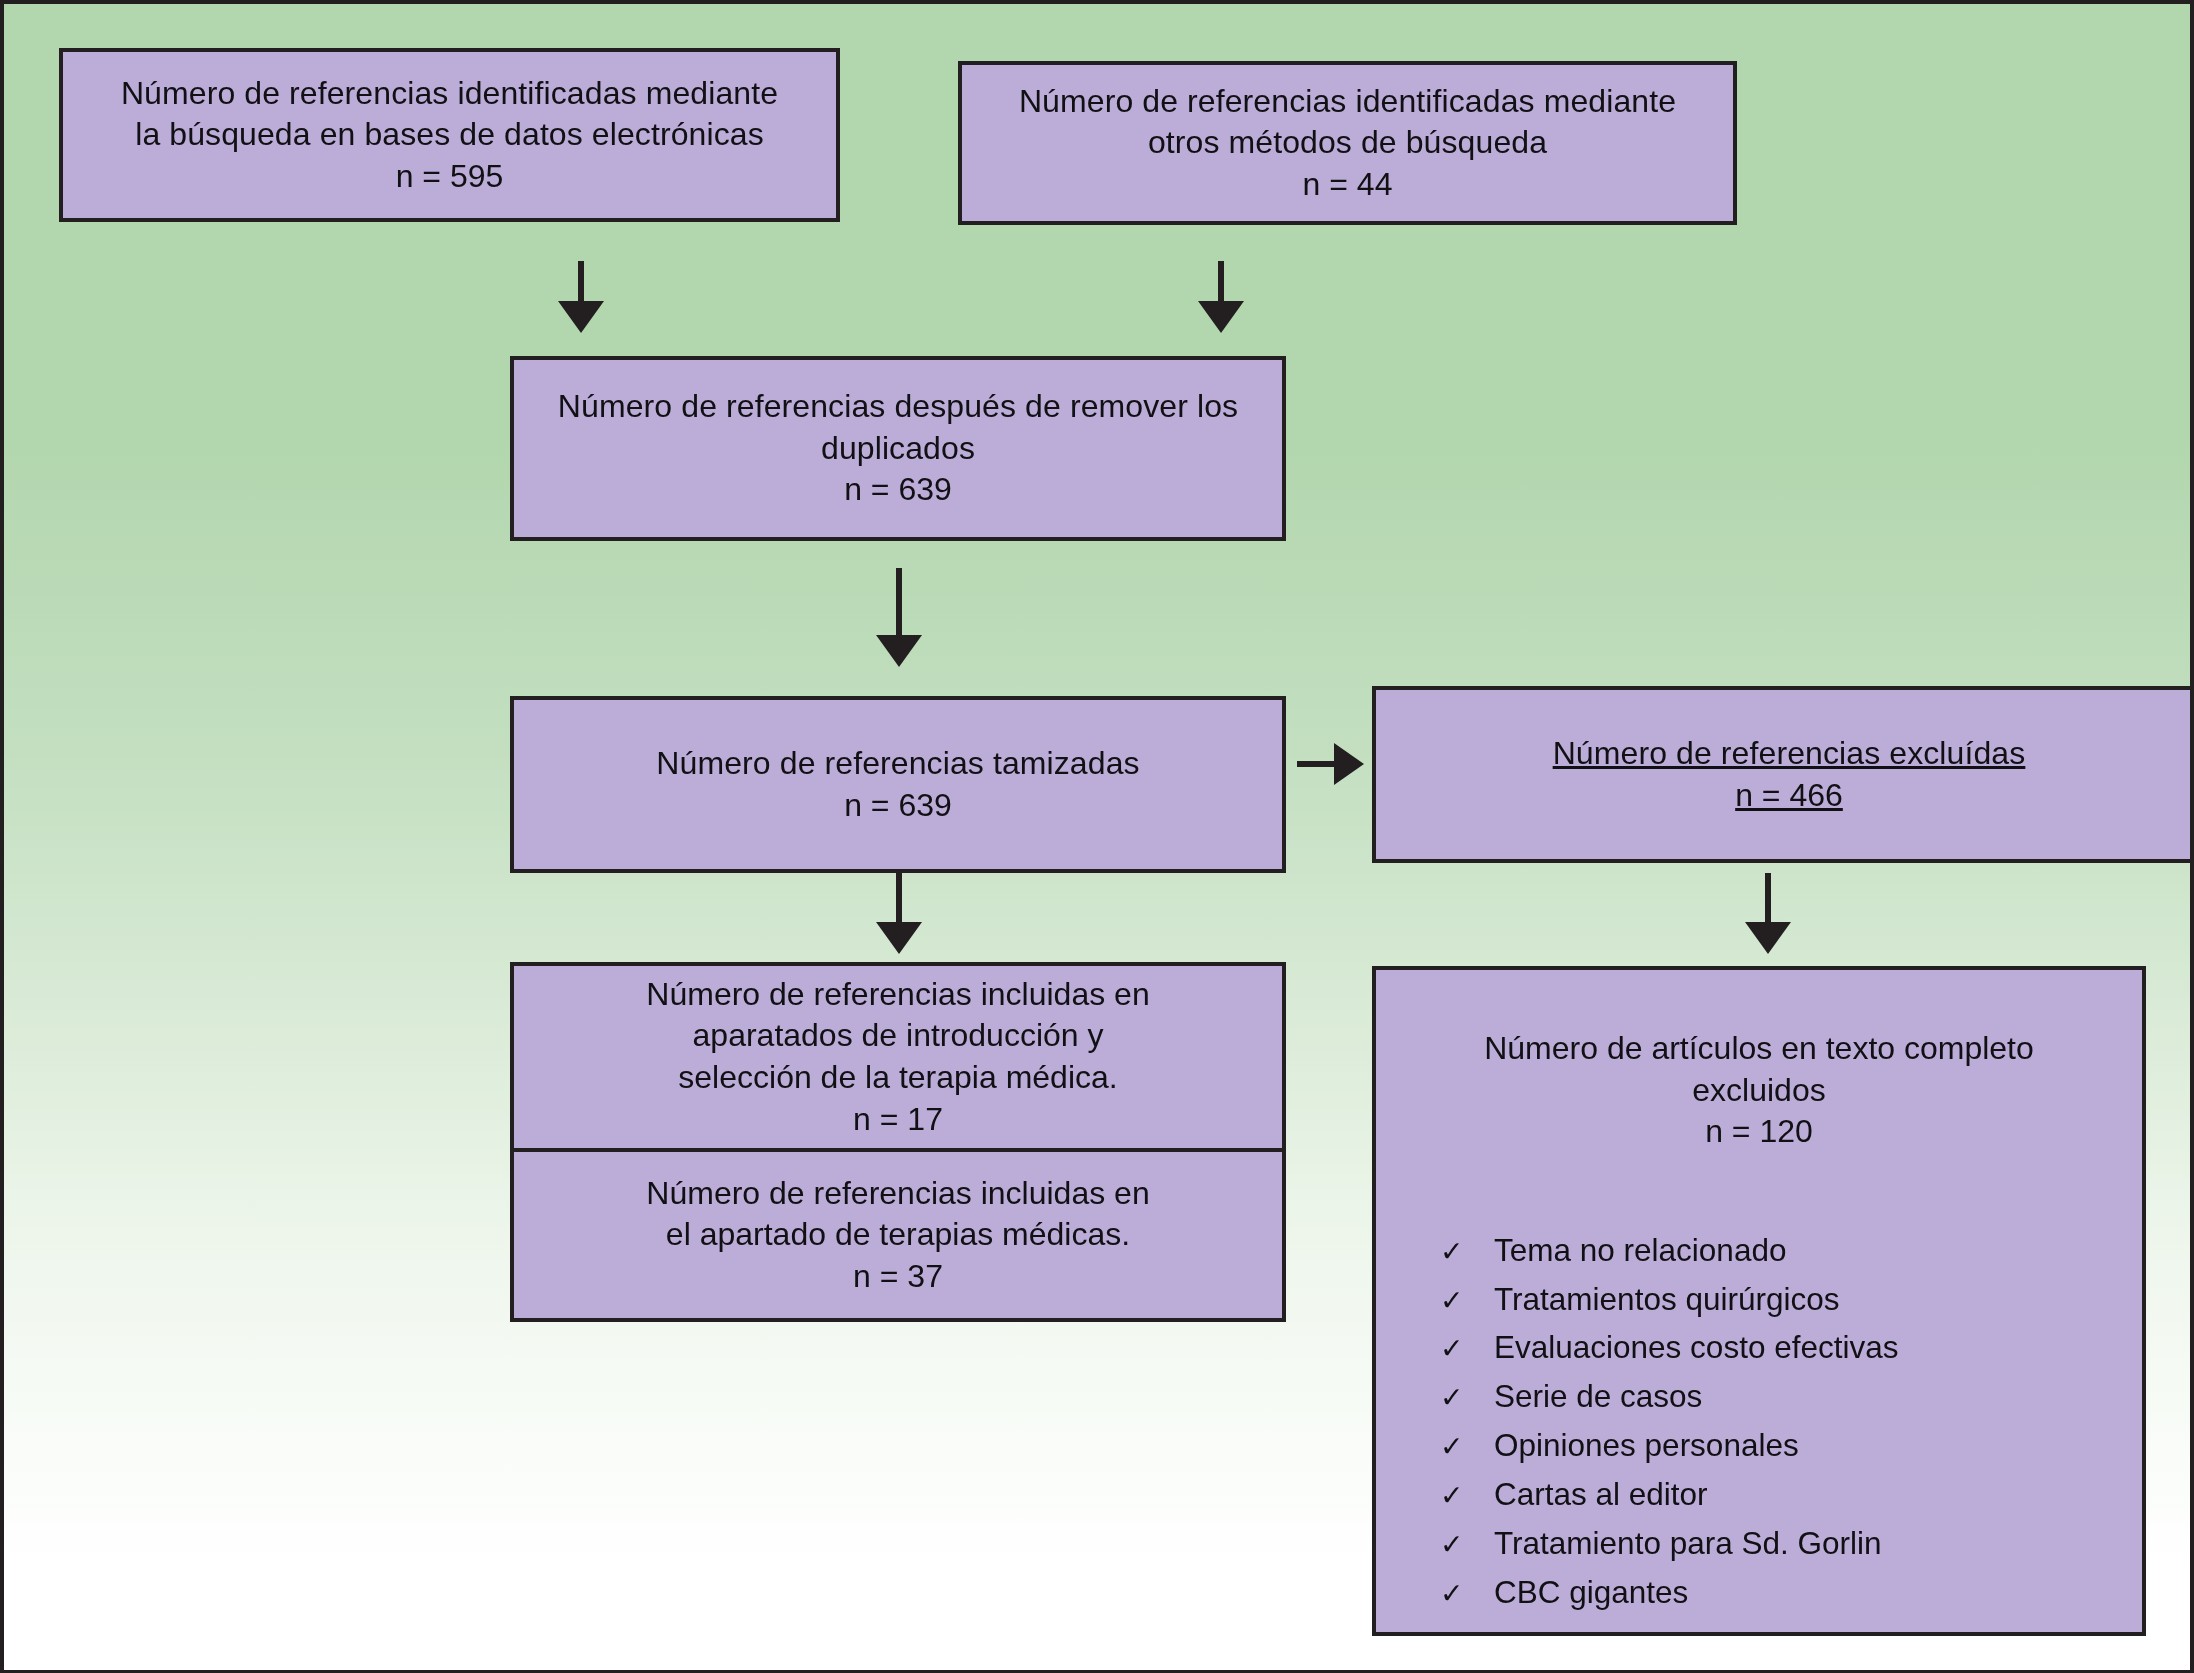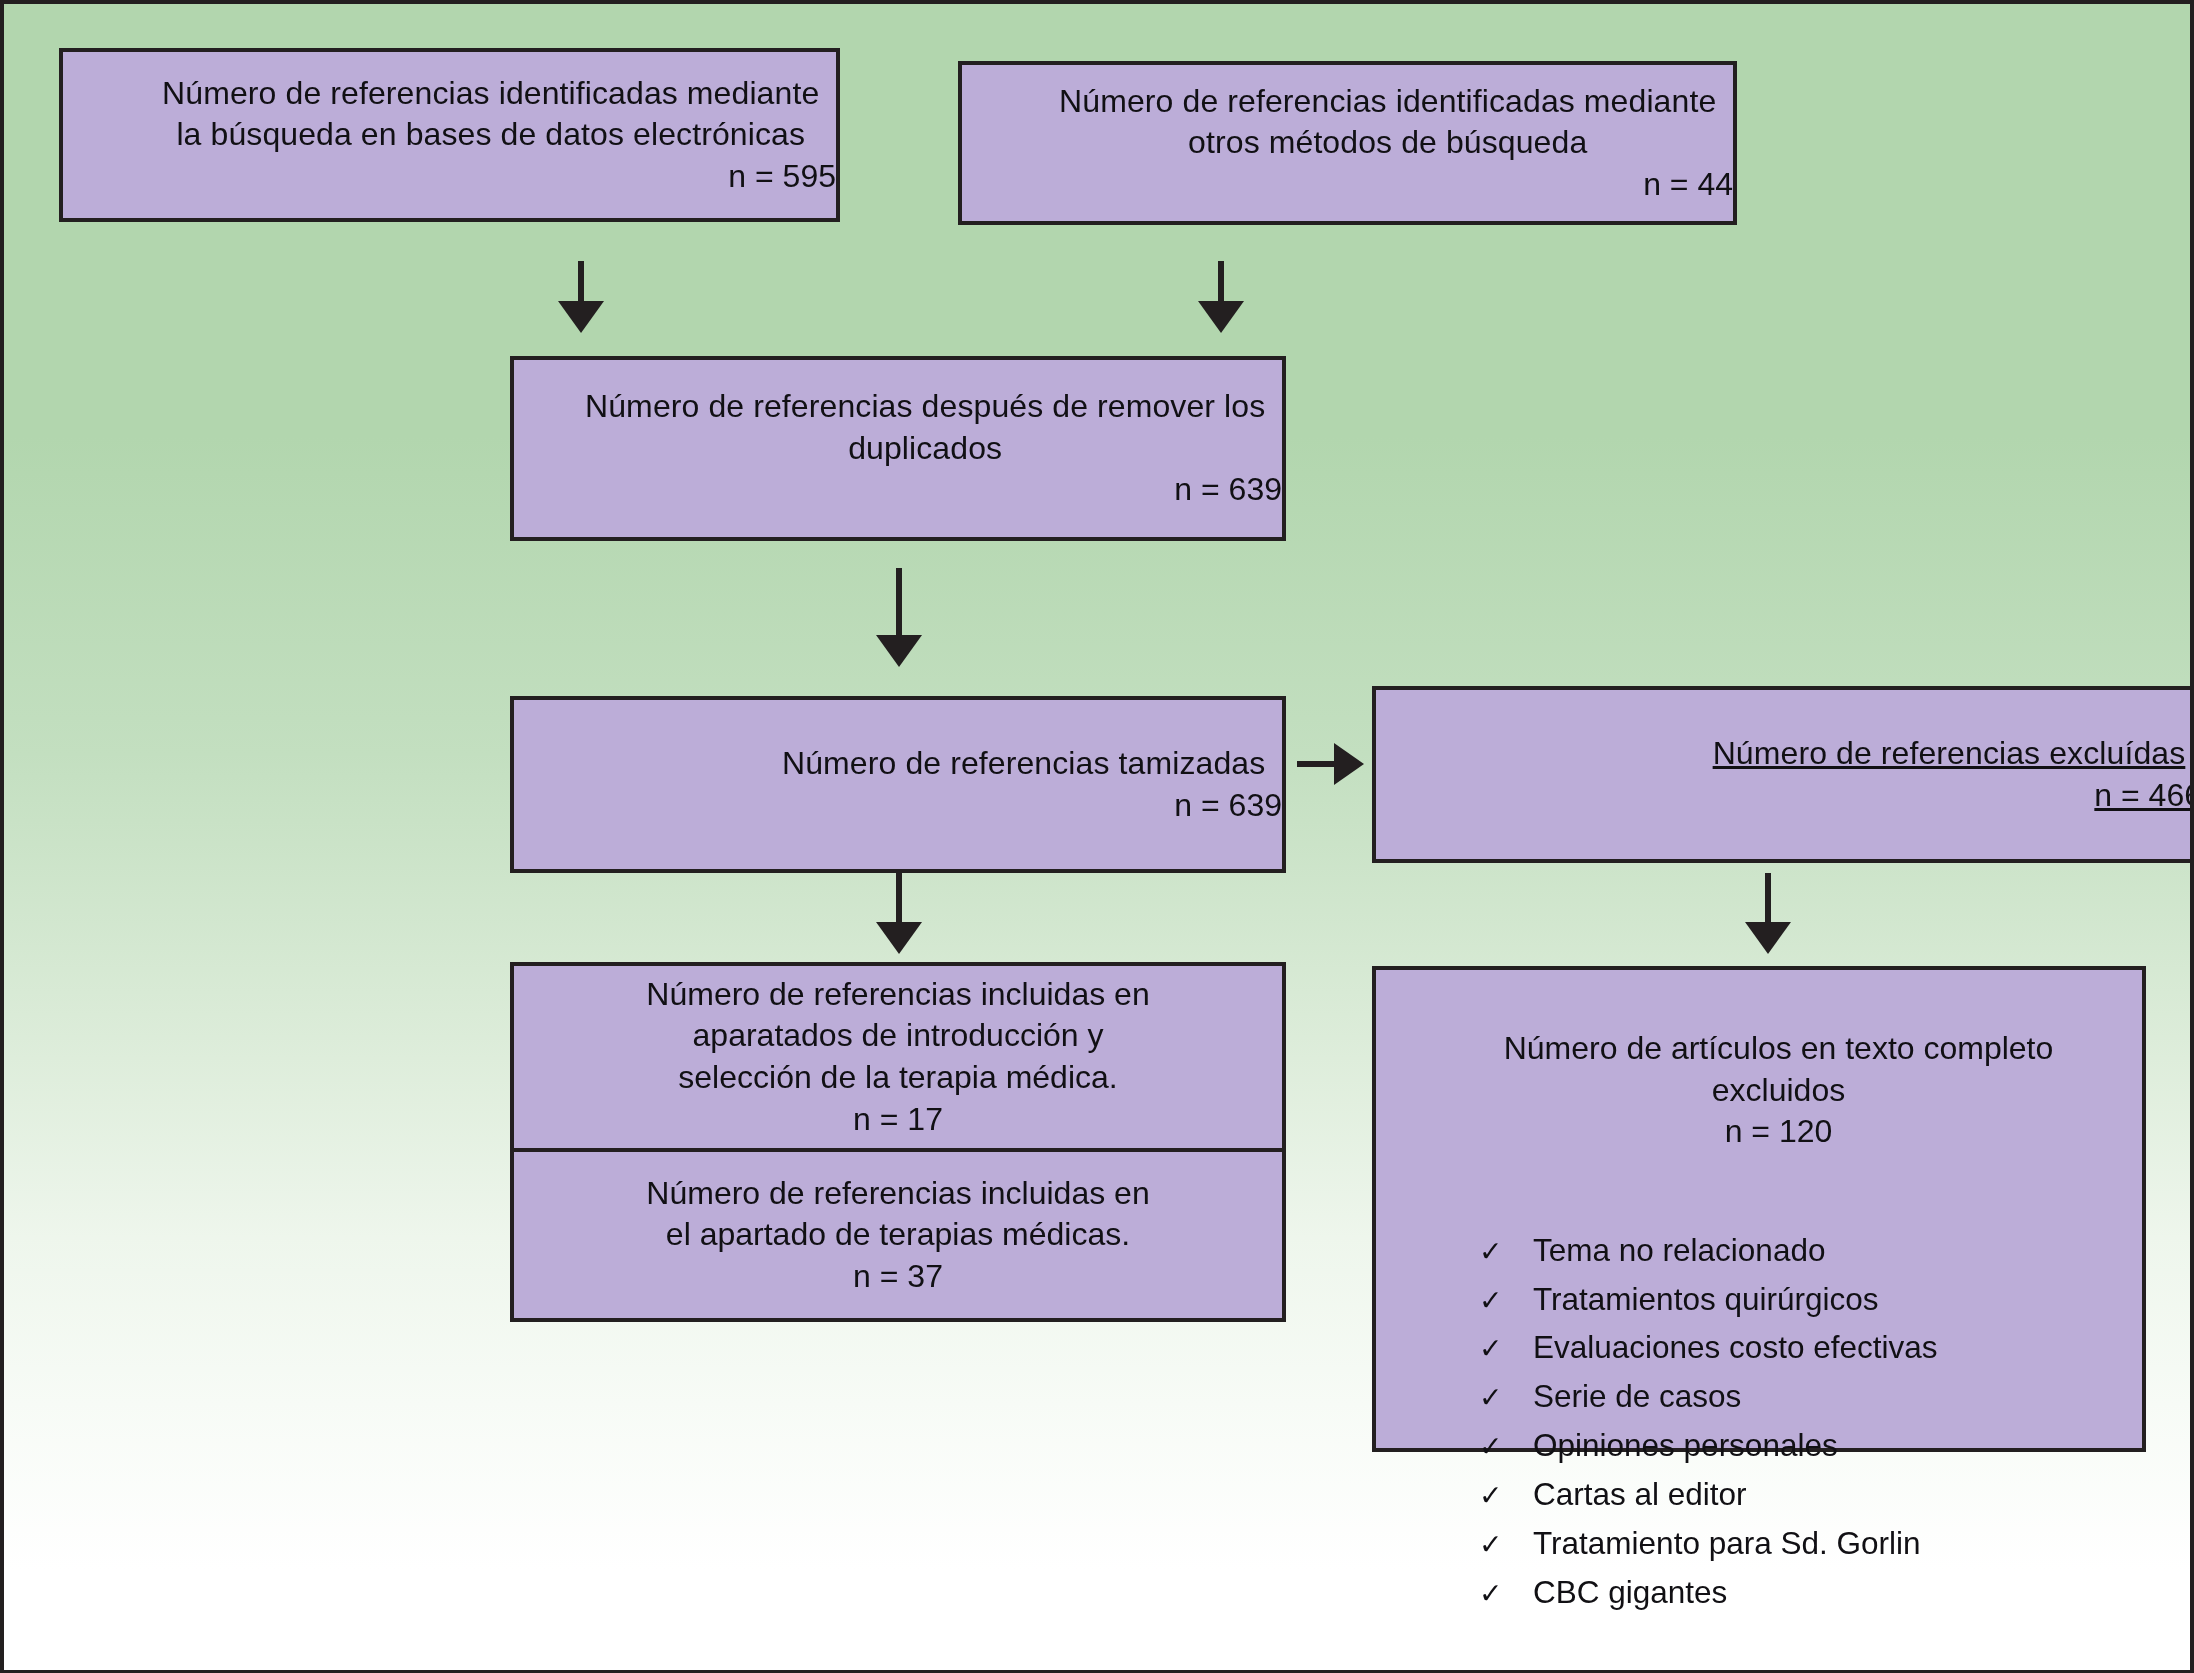--- a/index.html
+++ b/index.html
@@ -29,21 +29,21 @@
 
   
   .fbox {
     position: absolute;
     box-sizing: border-box;
     background: #bcadd8;
     border: 4.5px solid #231f20;
     display: flex;
     flex-direction: column;
     justify-content: center;
-    align-items: flex-end;
+    align-items: center;
     text-align: center;
     color: #111014;
   }
   .fbox .txt {
     font-size: 32px;
     line-height: 1.30;
     letter-spacing: 0.1px;
     white-space: pre-line;
     padding: 0 16.7px;
   }
@@ -236,21 +236,21 @@
 selección de la terapia médica.</div>
       <div class="num">n = 17</div>
     </div>
     <div class="cell divider-top" style="flex:0 0 170px;">
       <div class="txt">Número de referencias incluidas en
 el apartado de terapias médicas.</div>
       <div class="num">n = 37</div>
     </div>
   </div>
 
-  <div class="exclbox" style="left:1368px; top:962px; width:774px; height:486px;padding-left:39px;">
+  <div class="exclbox" style="left:1368px; top:962px; width:774px; height:670px;">
     <div class="head">
       <span>Número de artículos en texto completo
 excluidos</span>
       <span class="num">n = 120</span>
     </div>
     <ul class="checklist">
       <li>
         <span class="tick">✓</span>
         <span class="label">Tema no relacionado</span>
       </li>

